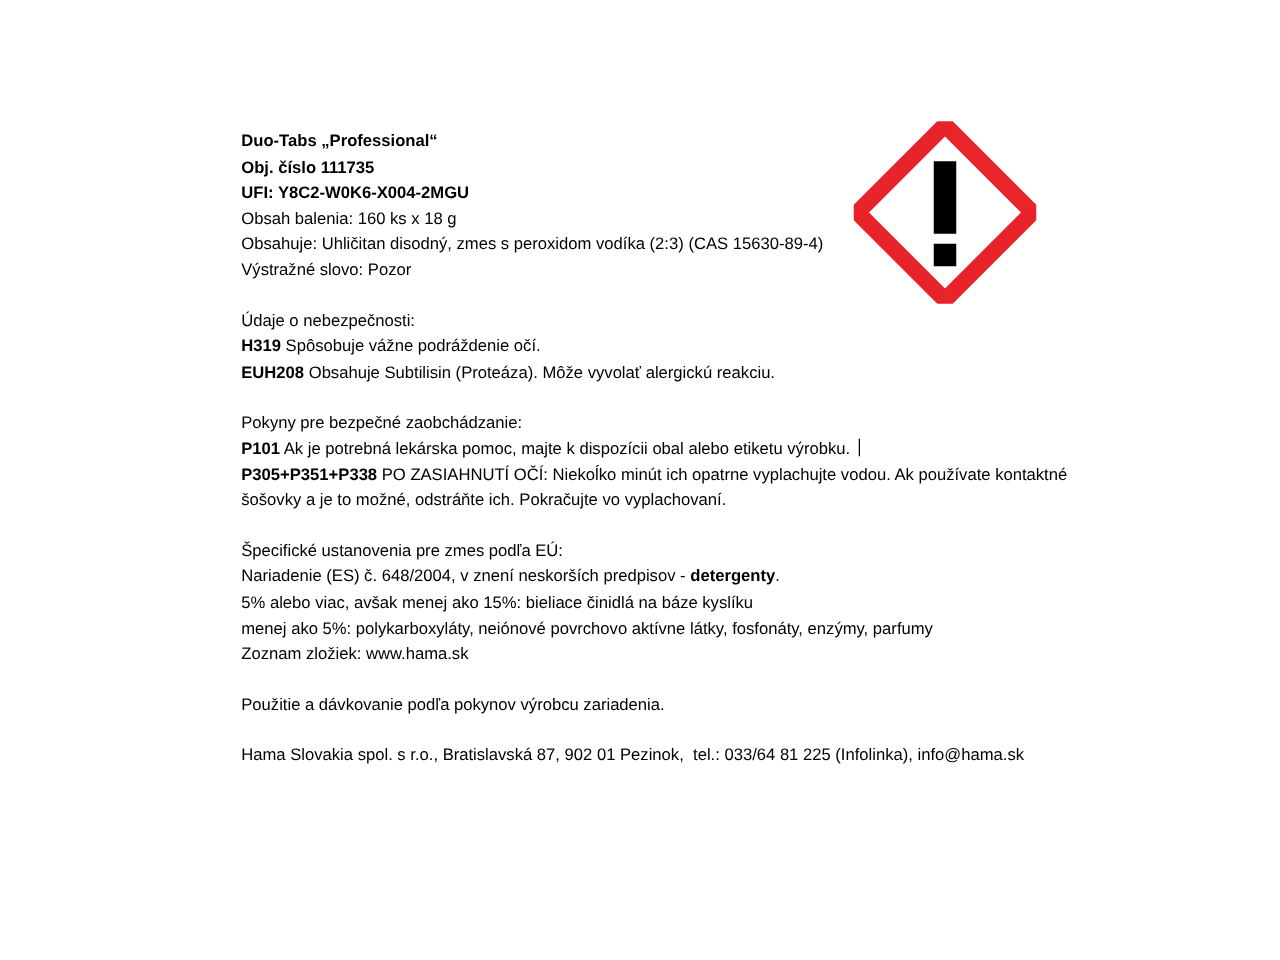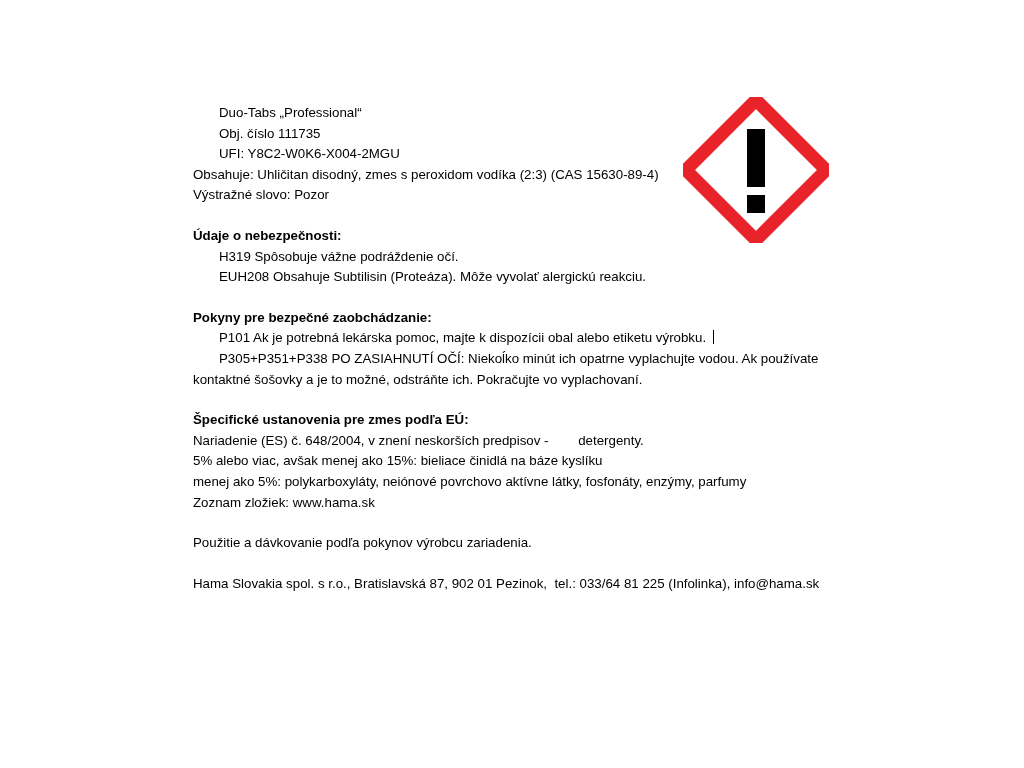--- a/index.html
+++ b/index.html
@@ -31,25 +31,24 @@
   .block {
     margin: 0 0 20px 0;
   }
   .block:last-child {
     margin-bottom: 12px;
   }
   .line {
     white-space: pre-wrap;
   }
   .bold {
-    font-weight: normal;
-    margin-left: 26px;
+    font-weight: bold;
   }
   .heading {
-    font-weight: bold;
+    font-weight: normal;
   }
   .caret {
     display: inline-block;
     width: 1px;
     height: 14px;
     background: #000;
     vertical-align: -2px;
     margin-left: 3px;
   }
   
@@ -76,20 +75,21 @@
       <rect x="64" y="98" width="18" height="18" fill="#000000"></rect>
     </svg>
   </div>
 
   <div id="content">
 
     <div class="block">
       <div class="line bold">Duo-Tabs „Professional“</div>
       <div class="line bold">Obj. číslo 111735</div>
       <div class="line bold">UFI: Y8C2-W0K6-X004-2MGU</div>
+      <div class="line">Obsah balenia: 160 ks x 18 g</div>
       <div class="line">Obsahuje: Uhličitan disodný, zmes s peroxidom vodíka (2:3) (CAS 15630-89-4)</div>
       <div class="line">Výstražné slovo: Pozor</div>
     </div>
 
     <div class="block">
       <div class="line heading">Údaje o nebezpečnosti:</div>
       <div class="line"><span class="bold">H319</span><span> Spôsobuje vážne podráždenie očí.</span></div>
       <div class="line"><span class="bold">EUH208</span><span> Obsahuje Subtilisin (Proteáza). Môže vyvolať alergickú reakciu.</span></div>
     </div>
 

